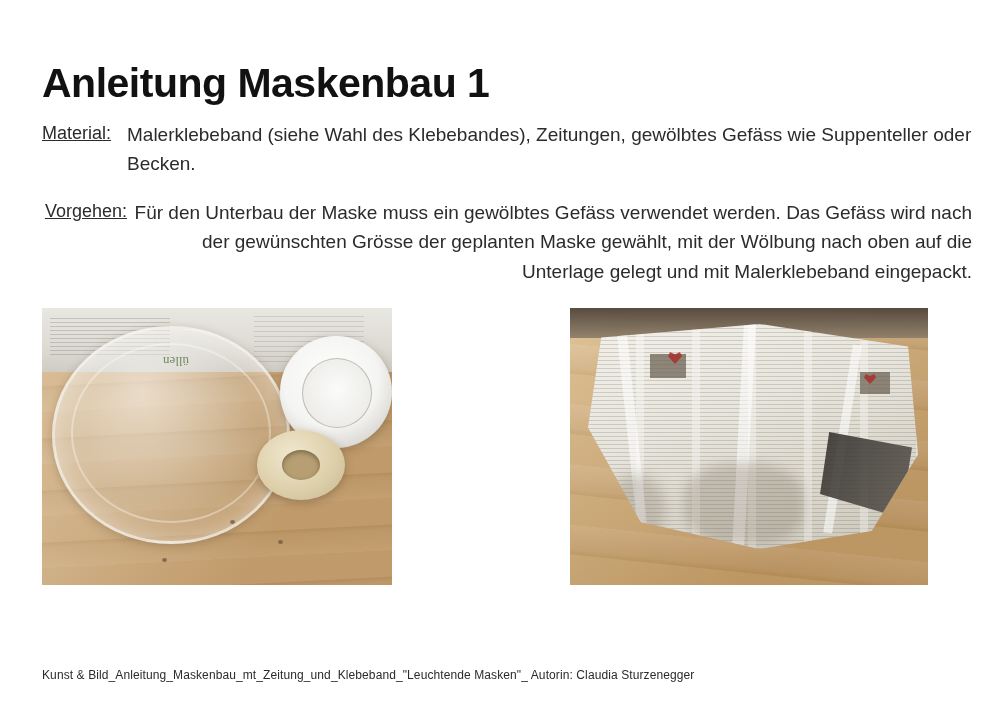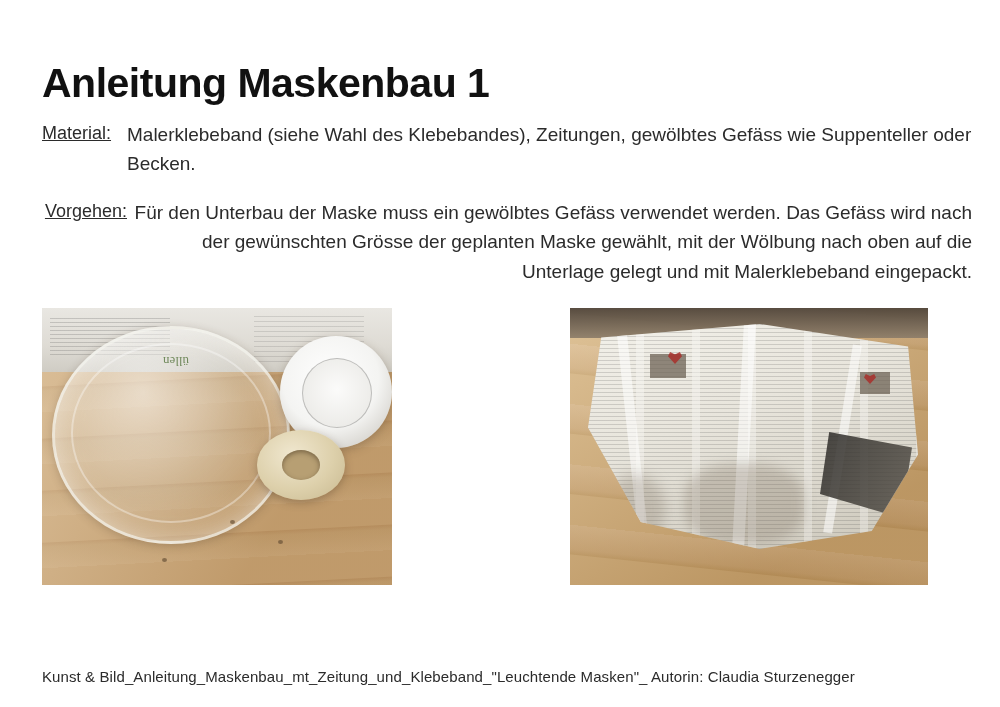--- a/index.html
+++ b/index.html
@@ -299,21 +299,21 @@
     position: absolute;
     background: linear-gradient(120deg, #2c2a27, #59544c);
     opacity: 0.85;
   }
 
   
   .footer {
     position: absolute;
     left: 42px;
     top: 668px;
-    font-size: 15px;
+    font-size: 12px;
     color: #2b2b2b;
     letter-spacing: 0.1px;
   }
 </style>
 </head>
 <body>
 
 <div class="page">
 
   <h1 class="title">Anleitung Maskenbau 1</h1>

